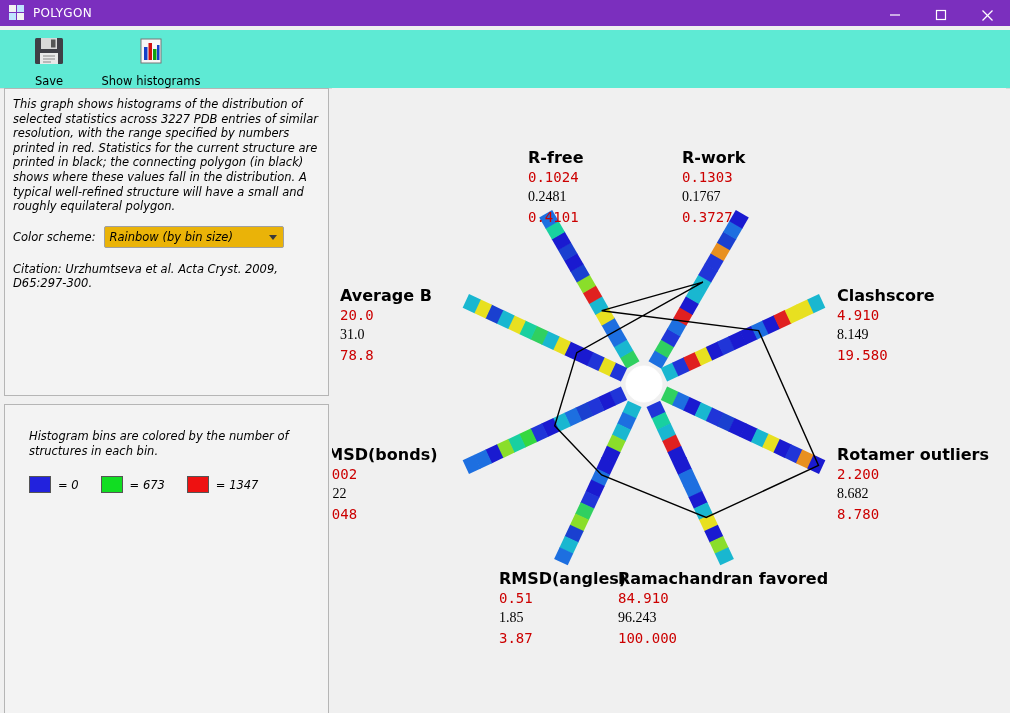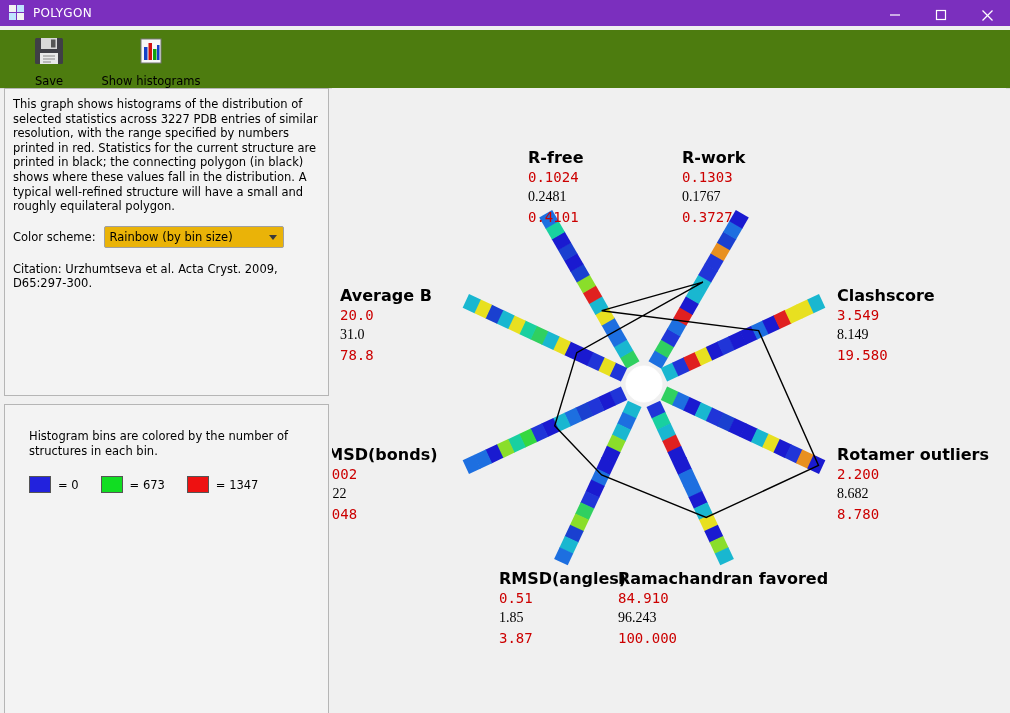--- a/index.html
+++ b/index.html
@@ -69,21 +69,21 @@
     color: #fff;
   }
   .win-btn svg { display: block; }
 
   
   .toolbar {
     position: absolute;
     left: 0; top: 30px;
     width: 1010px;
     height: 58px;
-    background: #4d7c0f;
+    background: #5eead4;
     border-bottom: 1px solid #dadada;
   }
   .tool-item {
     position: absolute;
     top: 4px;
     display: flex;
     flex-direction: column;
     align-items: center;
     width: 86px;
   }
@@ -102,20 +102,21 @@
     top: 88px;
     width: 325px;
     height: 620px;
   }
   .panel-box {
     position: absolute;
     left: 0;
     background: #f3f3f3;
     border: 1px solid #b5b5b5;
     box-sizing: border-box;
+    font-style: italic;
   }
   .desc-box {
     top: 0;
     width: 325px;
     height: 308px;
     padding: 8px 8px 8px 8px;
   }
   .desc-text {
     font-size: 11.5px;
     line-height: 14.6px;
@@ -441,21 +442,21 @@
 
     <div class="stat-block" style="left:350px; top:60px;">
       <div class="stat-name">R-work</div>
       <div class="stat-val v-red">0.1303</div>
       <div class="stat-val v-black">0.1767</div>
       <div class="stat-val v-red">0.3727</div>
     </div>
 
     <div class="stat-block" style="left:505px; top:198px;">
       <div class="stat-name">Clashscore</div>
-      <div class="stat-val v-red">3.549</div>
+      <div class="stat-val v-red">4.910</div>
       <div class="stat-val v-black">8.149</div>
       <div class="stat-val v-red">19.580</div>
     </div>
 
     <div class="stat-block" style="left:505px; top:357px;">
       <div class="stat-name">Rotamer outliers</div>
       <div class="stat-val v-red">2.200</div>
       <div class="stat-val v-black">8.682</div>
       <div class="stat-val v-red">8.780</div>
     </div>

